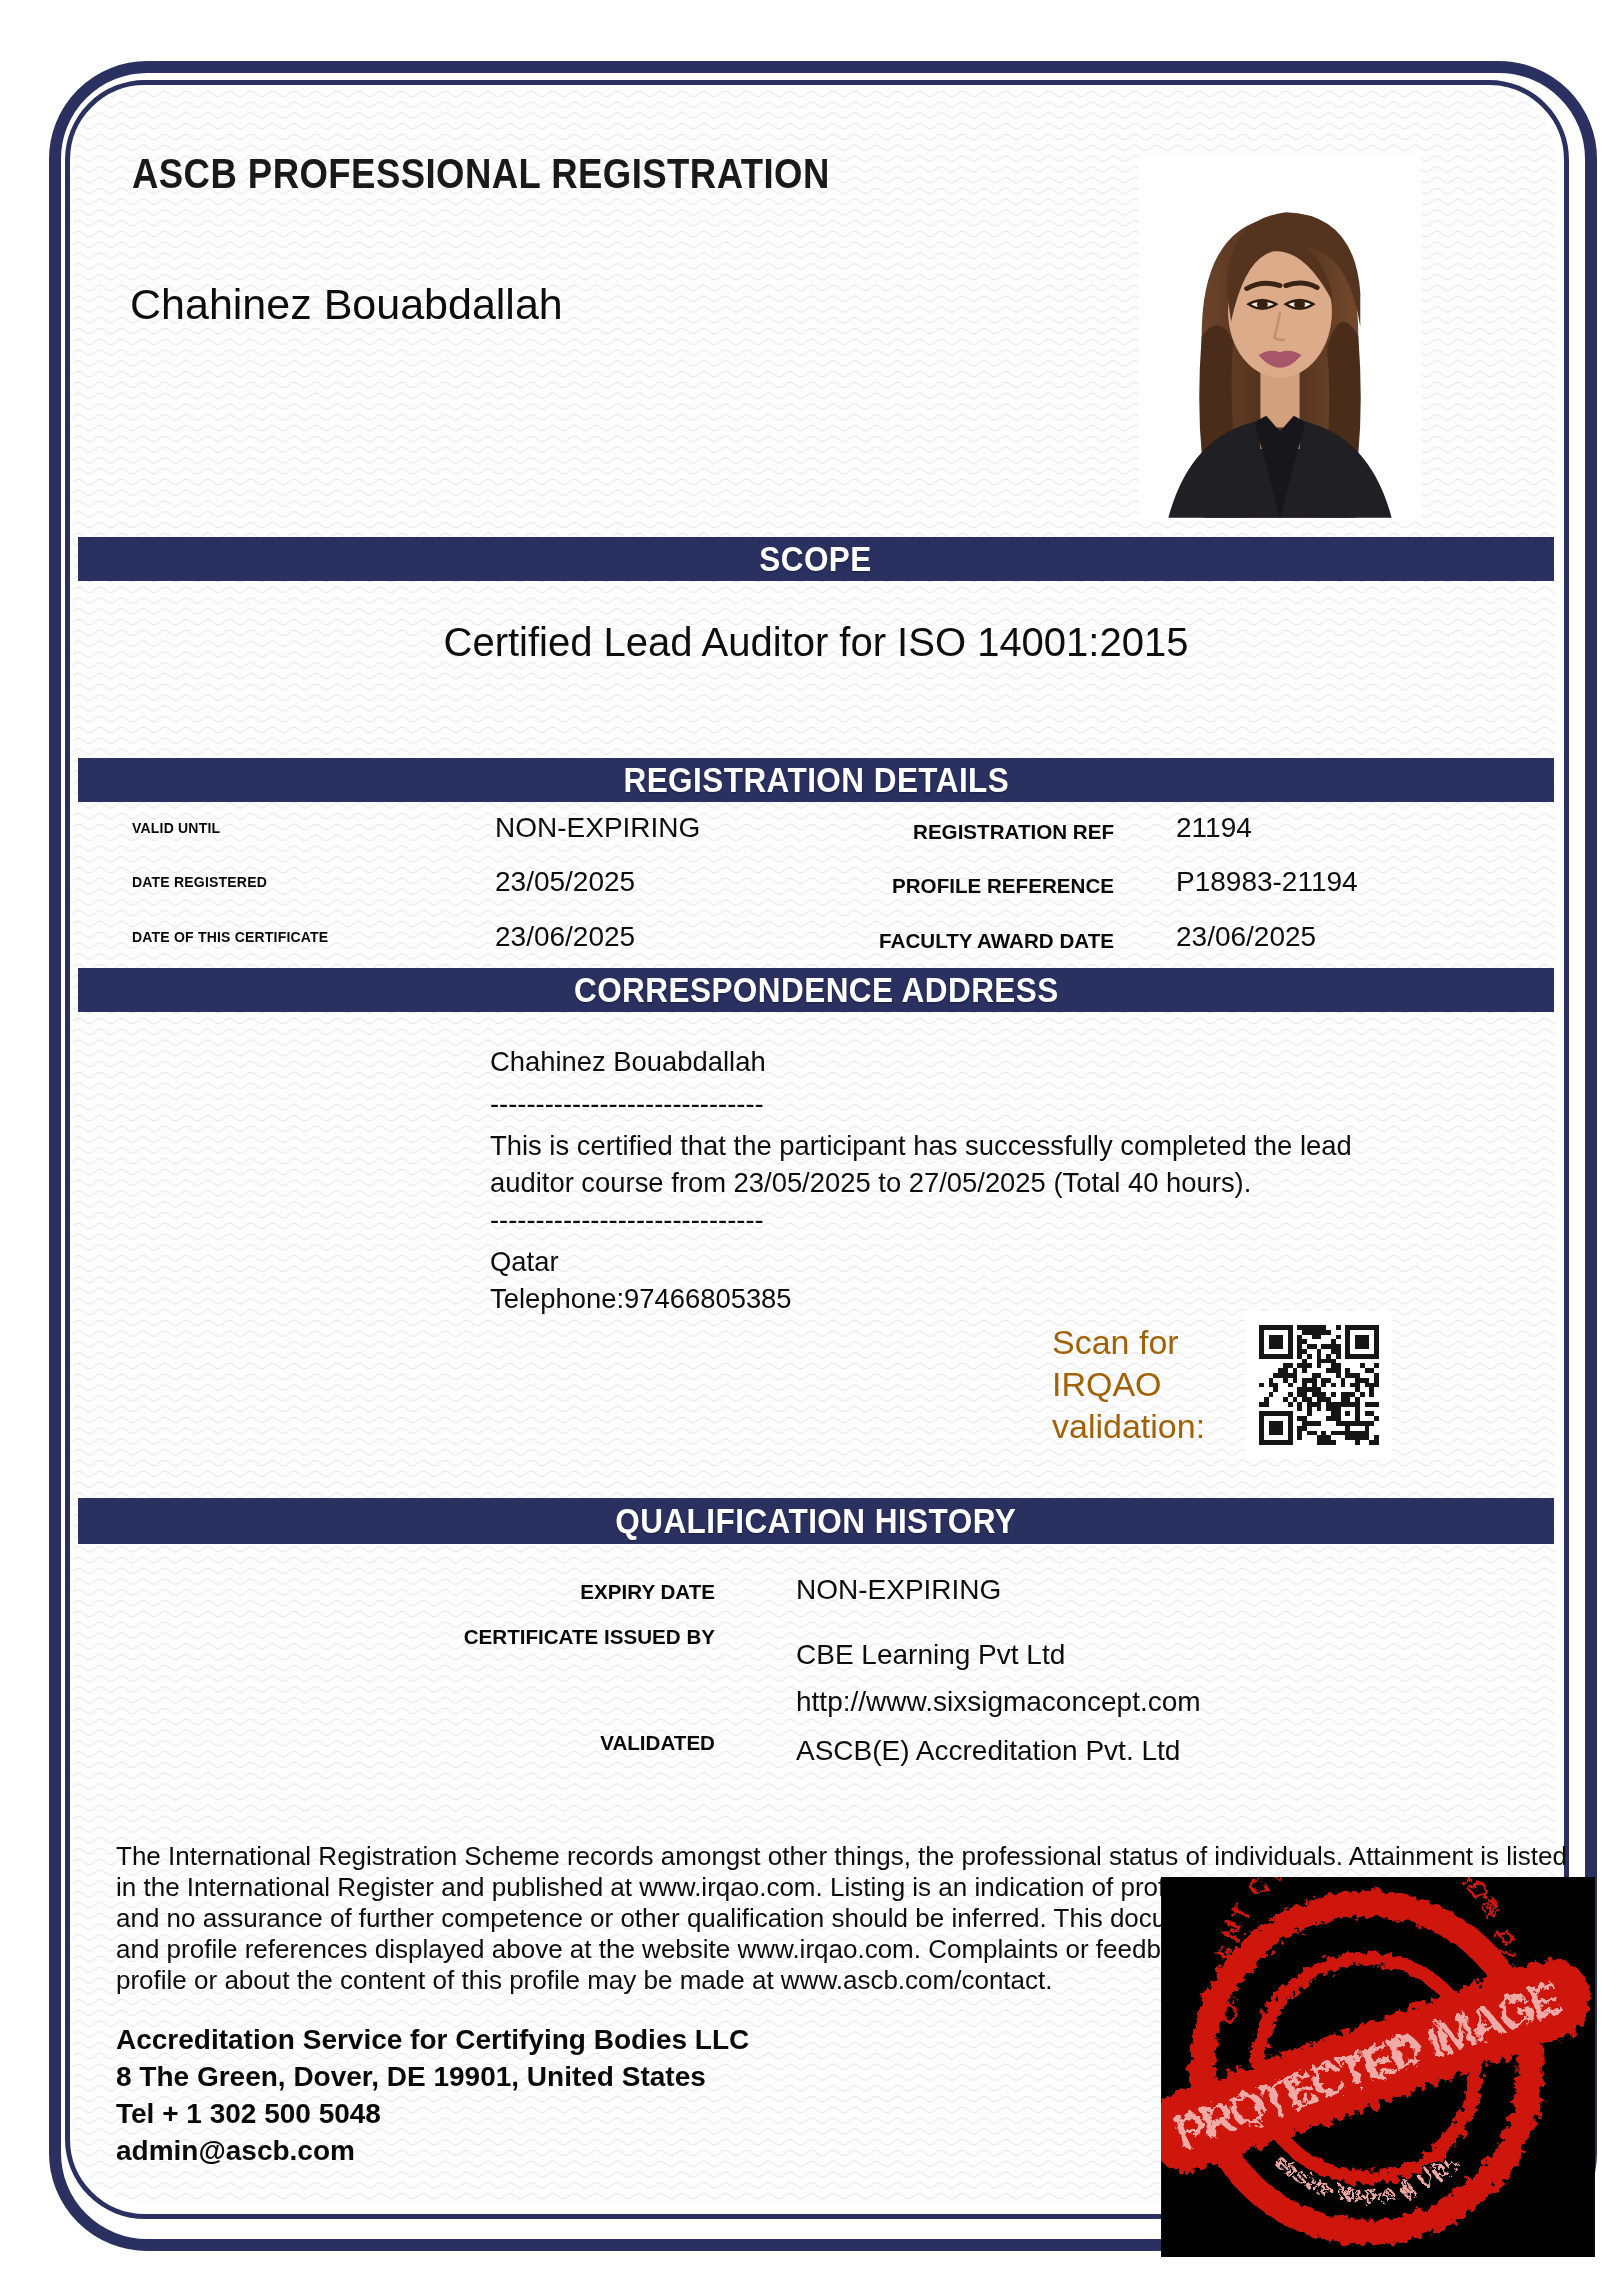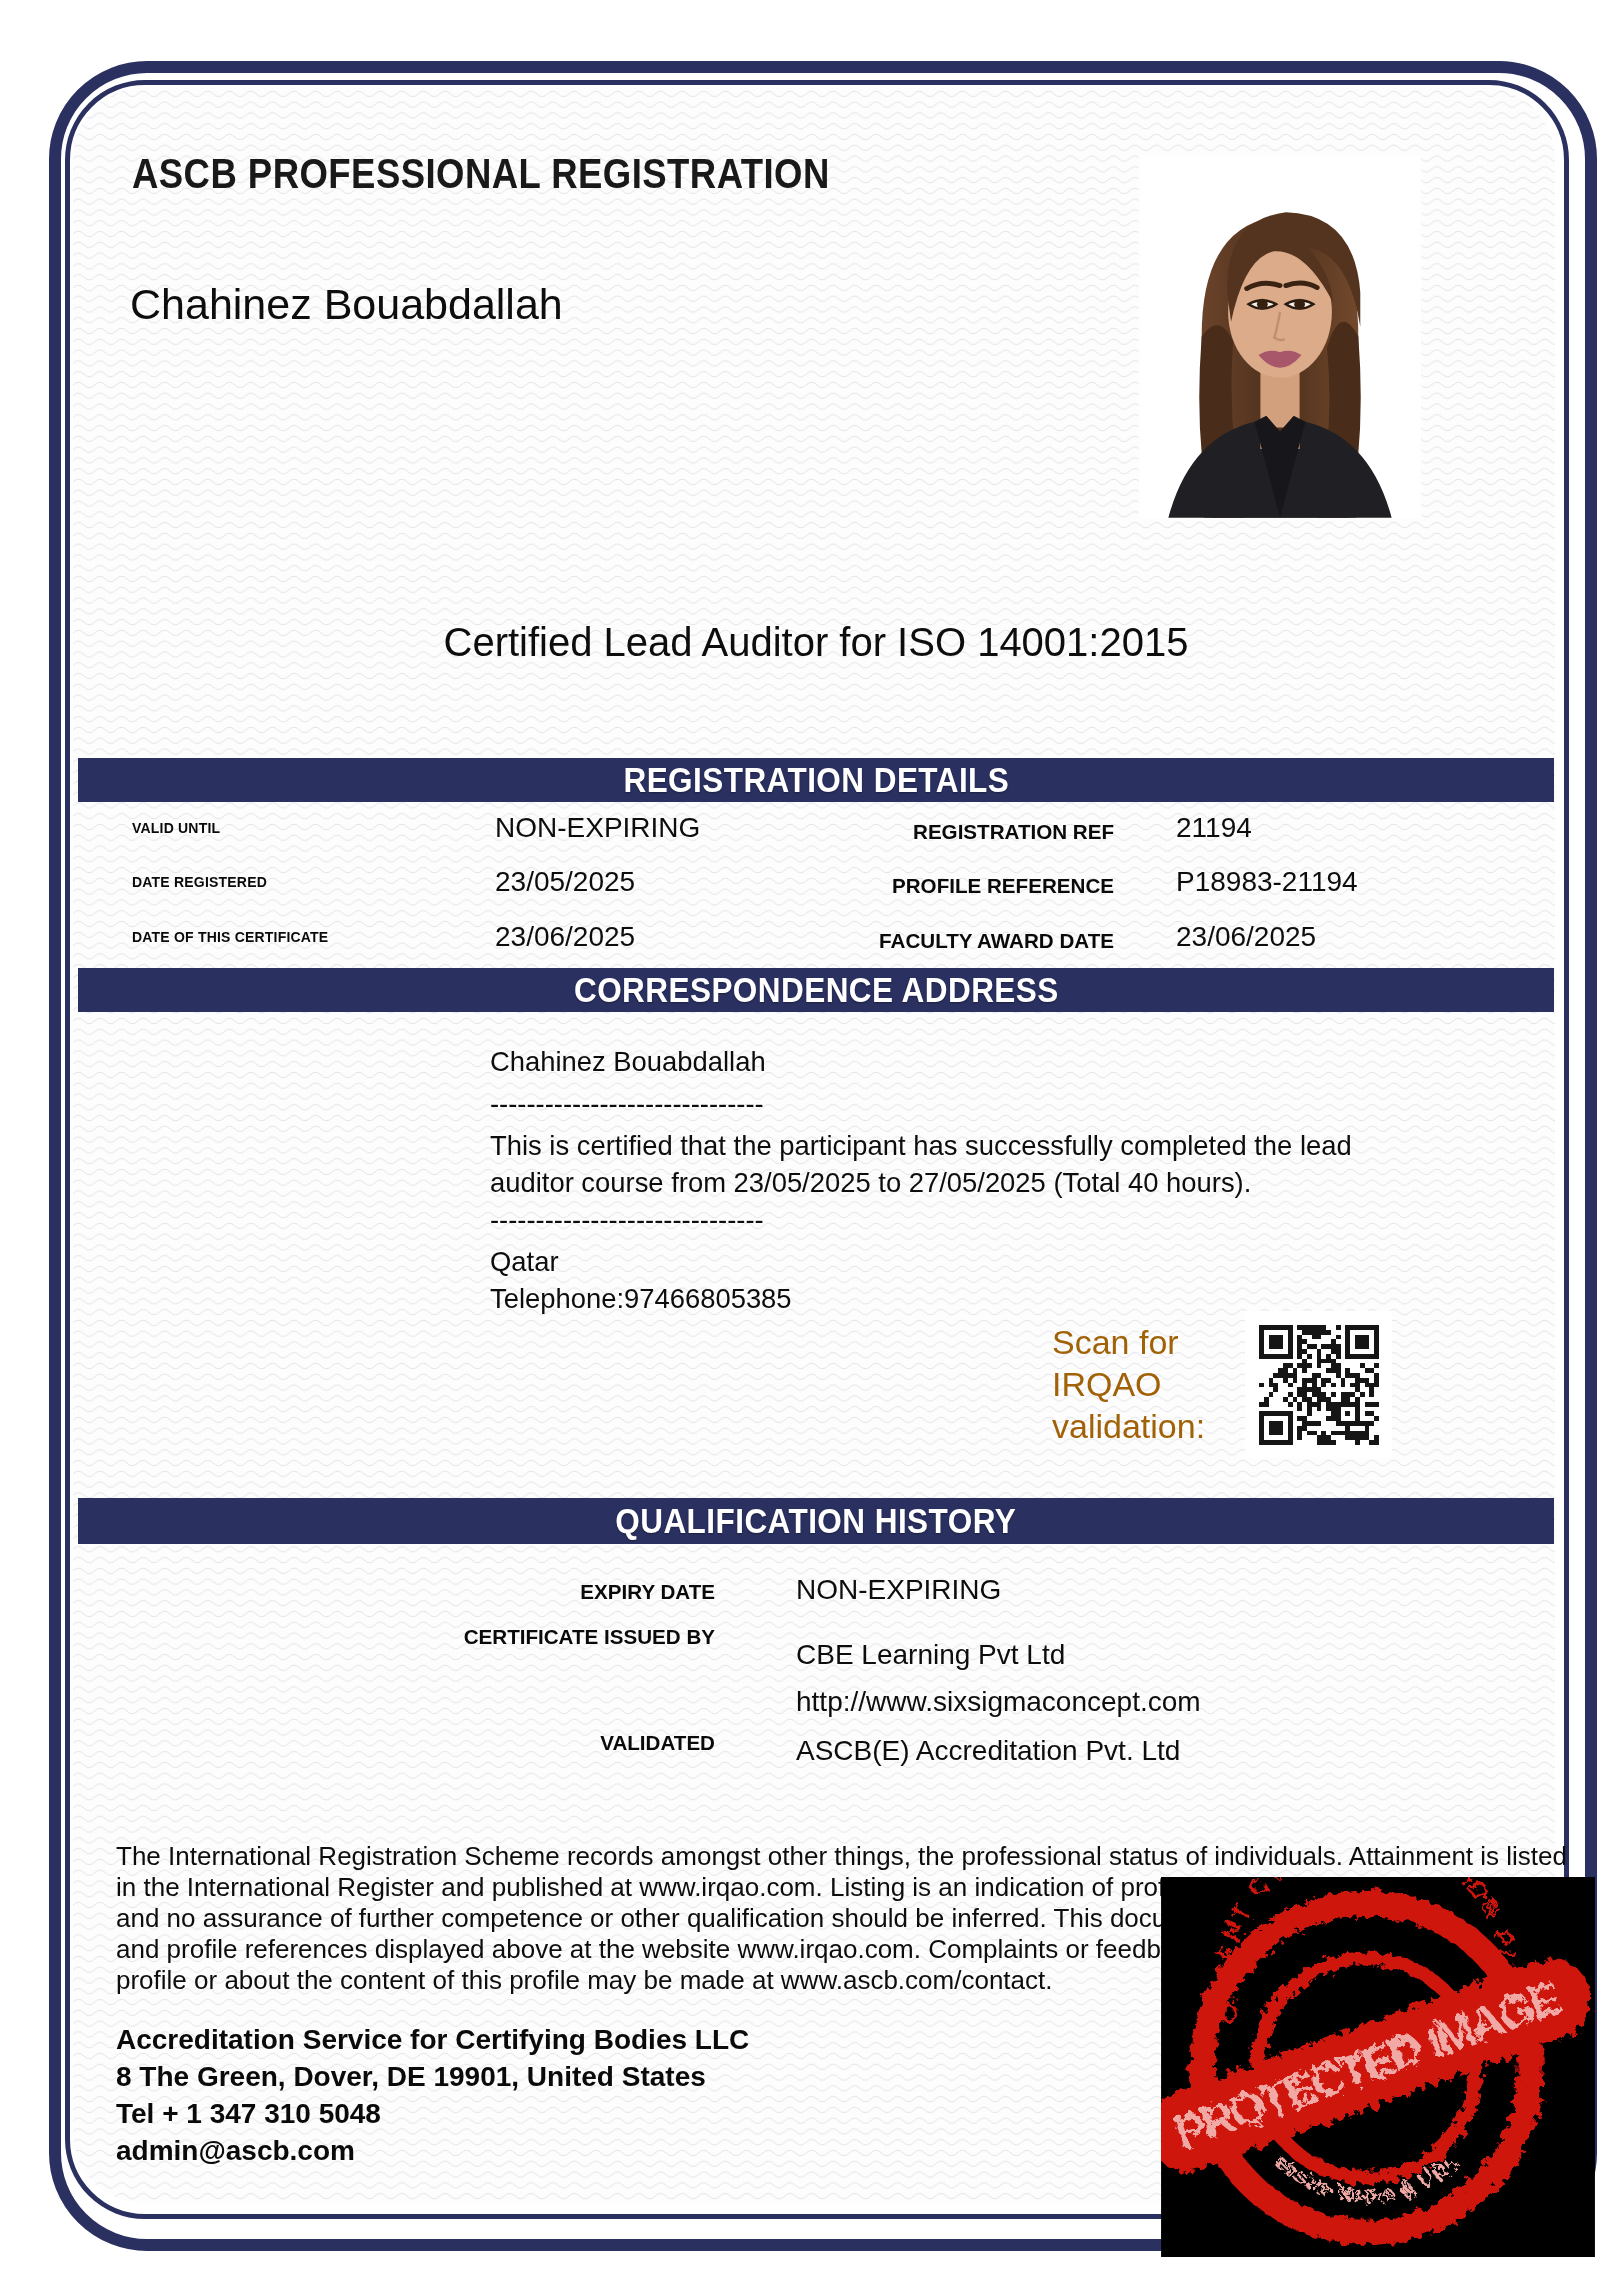--- a/index.html
+++ b/index.html
@@ -129,20 +129,23 @@
 
       <path d="M64 185 Q56 290 74 370 L108 370 Q90 280 96 190 Q82 160 64 185 Z" fill="#4a2c1a"></path>
       <path d="M224 185 Q232 290 214 370 L182 370 Q200 280 192 196 Q206 150 224 185 Z" fill="#4a2c1a"></path>
 
       <path d="M30 370 Q52 288 118 272 L144 292 L170 272 Q236 288 258 370 Z" fill="#202024"></path>
       <path d="M124 270 L144 292 L164 270 L164 300 L124 300 Z" fill="#d3a07e"></path>
       <path d="M118 272 L144 370 L170 272 L158 266 L144 282 L130 266 Z" fill="#17171b"></path>
     </svg>
   </div>
 
+  <div class="bar bar-scope">
+    <span>SCOPE</span>
+  </div>
   <div class="scope-value">Certified Lead Auditor for ISO 14001:2015</div>
 
   <div class="bar bar-reg">
     <span>REGISTRATION DETAILS</span>
   </div>
 
   <div class="reg-row" style="top:812px;">
     <div class="reg-label1">VALID UNTIL</div>
     <div class="reg-value1">NON-EXPIRING</div>
     <div class="reg-label2">REGISTRATION  REF</div>
@@ -514,21 +517,21 @@
     <div>The International Registration Scheme records amongst other things, the professional status of individuals. Attainment is listed</div>
     <div>in the International Register and published at www.irqao.com. Listing is an indication of professional status at moment of validity</div>
     <div>and no assurance of further competence or other qualification should be inferred. This document</div>
     <div>and profile references displayed above at the website www.irqao.com.  Complaints or feedback</div>
     <div>profile or about the content of this profile may be made at www.ascb.com/contact.</div>
   </div>
 
   <div class="org-address">
     <div>Accreditation Service for Certifying Bodies LLC</div>
     <div>8 The Green, Dover, DE 19901, United States</div>
-    <div>Tel + 1 347 310 5048</div>
+    <div>Tel + 1 302 500 5048</div>
     <div>admin@ascb.com</div>
   </div>
 
   <div class="stamp">
     <svg viewBox="0 0 443 388" width="434" height="380">
       <defs>
         <filter id="grunge" x="-10%" y="-10%" width="120%" height="120%">
           <feTurbulence type="fractalNoise" baseFrequency="0.12" numOctaves="3" seed="7" result="n"></feTurbulence>
           <feDisplacementMap in="SourceGraphic" in2="n" scale="14"></feDisplacementMap>
         </filter>

